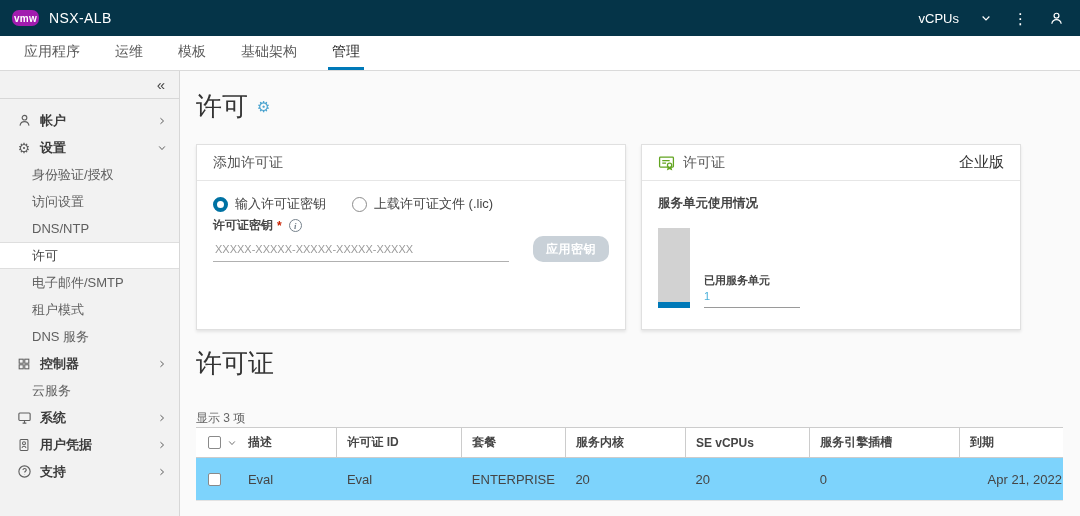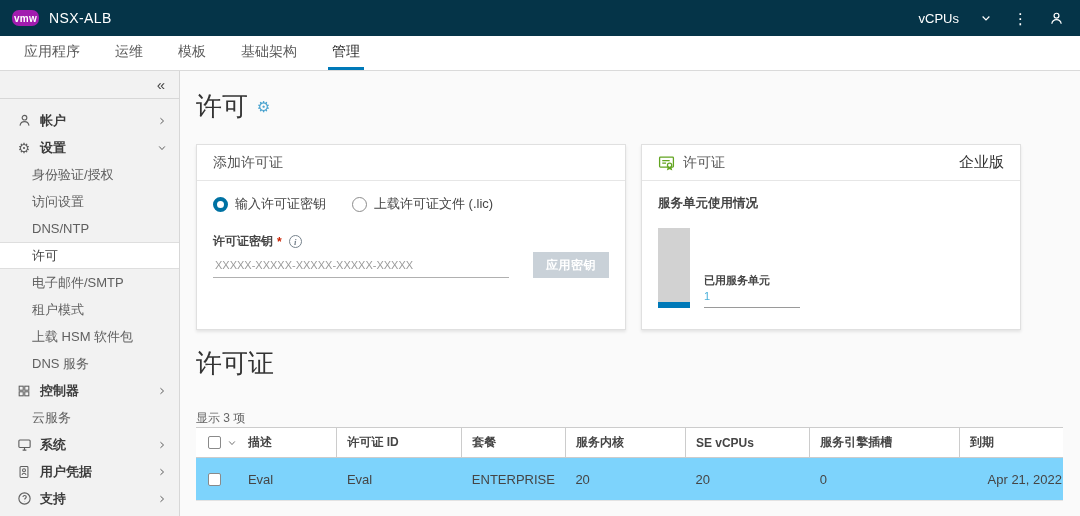--- a/index.html
+++ b/index.html
@@ -55,27 +55,27 @@
   .card-header .cert { margin-right:8px; display:flex; color:#62a420; }
   .tier { margin-left:auto; color:#333; font-size:15px; }
   .card-body { padding:14px 16px 0 16px; }
 
   .radio-row { display:flex; gap:26px; align-items:center; font-size:13px; color:#454545; }
   .radio { display:flex; align-items:center; gap:7px; cursor:pointer; }
   .rc { width:15px; height:15px; border-radius:50%; background:#fff; }
   .rc.on { border:4.5px solid #0072a3; }
   .rc.off { border:1px solid #8c8c8c; }
 
-  .field-label { margin-top:20px; display:flex; align-items:center; gap:4px; font-size:12px; font-weight:bold; color:#454545; }
+  .field-label { margin-top:4px; display:flex; align-items:center; gap:4px; font-size:12px; font-weight:bold; color:#454545; }
   .req { color:#c92100; }
   .info-icon { width:13px; height:13px; border:1px solid #76828c; border-radius:50%; color:#76828c; font-size:9px; display:flex; align-items:center; justify-content:center; margin-left:3px; font-style:italic; font-family:"Liberation Serif",serif; cursor:pointer; }
   .input-row { display:flex; align-items:flex-end; margin-top:2px; }
   .key-input { flex:1; border:none; outline:none; border-bottom:1px solid #b0b0b0; background:transparent; font-size:11px; padding:4px 2px 6px 2px; color:#454545; font-family:"Liberation Sans","DejaVu Sans",sans-serif; }
   .key-input::placeholder { color:#9b9b9b; }
-  .apply-btn { margin-left:24px; height:26px; padding:0 13px; background:#c9d1d8; color:#fff; font-weight:bold; font-size:12px; border:none; border-radius:0; letter-spacing:.5px; }
+  .apply-btn { margin-left:24px; height:26px; padding:0 13px; background:#c9d1d8; color:#fff; font-weight:bold; font-size:12px; border:none; border-radius:10px; letter-spacing:.5px; }
 
   .usage-title { font-size:12.5px; font-weight:bold; color:#454545; }
   .chart { display:flex; align-items:flex-end; margin-top:16px; height:80px; }
   .bar { width:32px; height:80px; background:#d2d2d2; position:relative; }
   .bar-fill { position:absolute; left:0; right:0; bottom:0; height:6px; background:#0079b8; }
   .stat { margin-left:14px; width:96px; border-bottom:1px solid #9a9a9a; padding-bottom:5px; }
   .stat-label { font-size:11px; font-weight:bold; color:#454545; }
   .stat-value { font-size:11px; color:#49afd9; margin-top:2px; }
 
   
@@ -165,23 +165,20 @@
           <span class="lbl">DNS/NTP</span>
         </div>
       <div class="nav-item nav-sub active">
           <span class="lbl">许可</span>
         </div>
       <div class="nav-item nav-sub">
           <span class="lbl">电子邮件/SMTP</span>
         </div>
       <div class="nav-item nav-sub">
           <span class="lbl">租户模式</span>
-        </div>
-      <div class="nav-item nav-sub">
-          <span class="lbl">上载 HSM 软件包</span>
         </div>
       <div class="nav-item nav-sub">
           <span class="lbl">DNS 服务</span>
         </div>
       <div class="nav-item">
         <span class="icon">
           <svg width="14" height="14" viewBox="0 0 16 16" fill="none" stroke="currentColor" stroke-width="1.2">
               <rect x="2.5" y="2.5" width="4.6" height="4.6"></rect>
               <rect x="8.9" y="2.5" width="4.6" height="4.6"></rect>
               <rect x="2.5" y="8.9" width="4.6" height="4.6"></rect>

